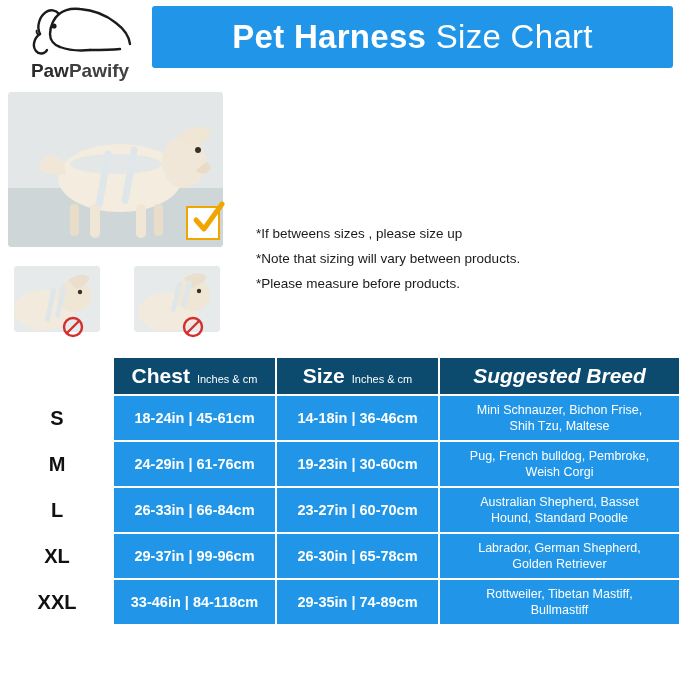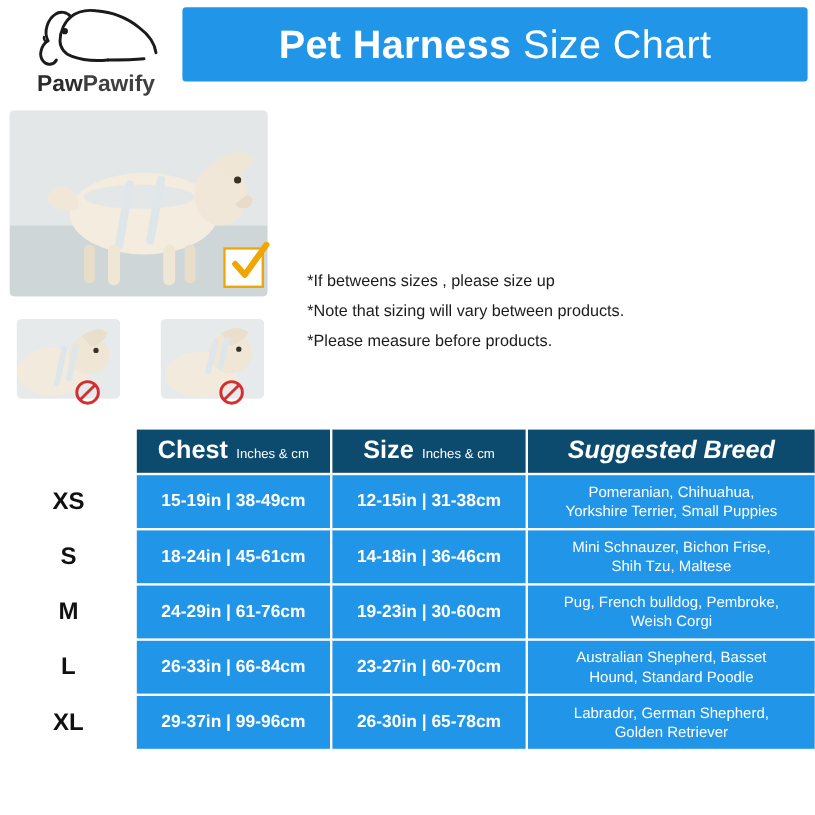--- a/index.html
+++ b/index.html
@@ -370,26 +370,20 @@
             <span class="hdr-sub">Inches &amp; cm</span>
           </div>
         </th>
         <th class="hdr">
           <span class="hdr-breed">Suggested Breed</span>
         </th>
       </tr>
     </thead>
     <tbody>
       <tr>
-        <td class="cell-size">XS</td>
-        <td class="cell-val">15-19in | 38-49cm</td>
-        <td class="cell-val">12-15in | 31-38cm</td>
-        <td class="cell-breed">Pomeranian,  Chihuahua,<br>Yorkshire Terrier,  Small Puppies</td>
-      </tr>
-      <tr>
         <td class="cell-size">S</td>
         <td class="cell-val">18-24in | 45-61cm</td>
         <td class="cell-val">14-18in | 36-46cm</td>
         <td class="cell-breed">Mini Schnauzer,  Bichon Frise,<br>Shih Tzu,  Maltese</td>
       </tr>
       <tr>
         <td class="cell-size">M</td>
         <td class="cell-val">24-29in | 61-76cm</td>
         <td class="cell-val">19-23in | 30-60cm</td>
         <td class="cell-breed">Pug,  French bulldog,  Pembroke,<br>Weish Corgi</td>
@@ -399,16 +393,22 @@
         <td class="cell-val">26-33in | 66-84cm</td>
         <td class="cell-val">23-27in | 60-70cm</td>
         <td class="cell-breed">Australian Shepherd,  Basset<br>Hound,  Standard Poodle</td>
       </tr>
       <tr>
         <td class="cell-size">XL</td>
         <td class="cell-val">29-37in | 99-96cm</td>
         <td class="cell-val">26-30in | 65-78cm</td>
         <td class="cell-breed">Labrador,  German Shepherd,<br>Golden Retriever</td>
       </tr>
+      <tr>
+        <td class="cell-size">XXL</td>
+        <td class="cell-val">33-46in | 84-118cm</td>
+        <td class="cell-val">29-35in | 74-89cm</td>
+        <td class="cell-breed">Rottweiler,  Tibetan Mastiff,<br>Bullmastiff</td>
+      </tr>
     </tbody>
   </table>
 
 </div>
 
 </body></html>

